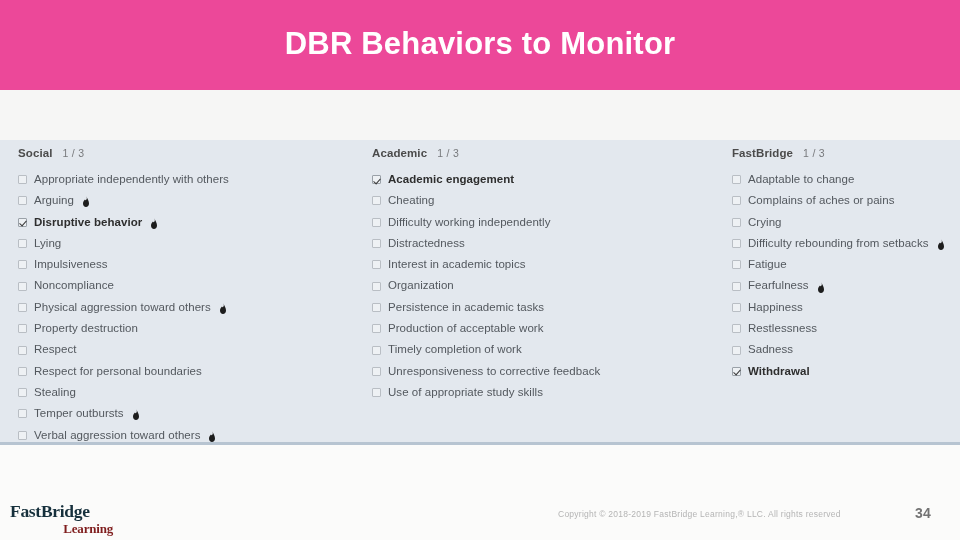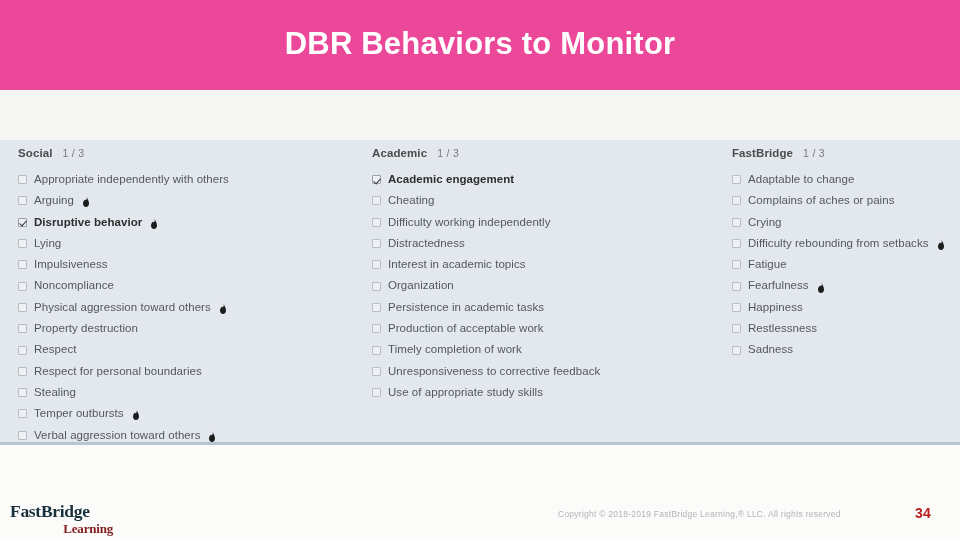--- a/index.html
+++ b/index.html
@@ -215,21 +215,21 @@
     letter-spacing: 0.25px;
     white-space: nowrap;
   }
 
   .page-number {
     position: absolute;
     left: 915px;
     top: 505px;
     font-size: 14px;
     font-weight: bold;
-    color: #b91c1c;
+    color: #737373;
     letter-spacing: 0.2px;
   }
 </style>
 </head>
 <body>
 
 <div class="slide">
 
   <div class="header-banner">
     <div class="header-title">DBR Behaviors to Monitor</div>
@@ -421,20 +421,24 @@
               <span class="item-label">Happiness</span>
             </li>
             <li class="item">
               <span class="checkbox"></span>
               <span class="item-label">Restlessness</span>
             </li>
             <li class="item">
               <span class="checkbox"></span>
               <span class="item-label">Sadness</span>
             </li>
+            <li class="item is-checked">
+              <span class="checkbox checked"></span>
+              <span class="item-label">Withdrawal</span>
+            </li>
           </ul>
         </div>
       </div>
   </div>
 
   <div class="footer">
     <div class="logo">
       <span class="logo-top">FastBridge</span>
       <span class="logo-bottom">Learning</span>
     </div>

